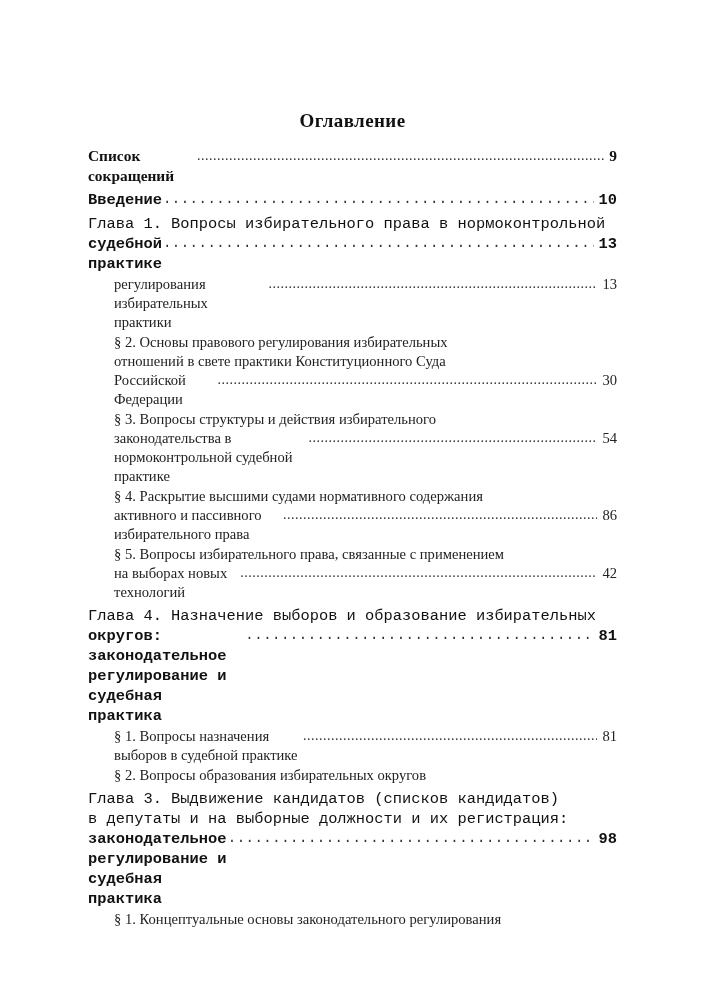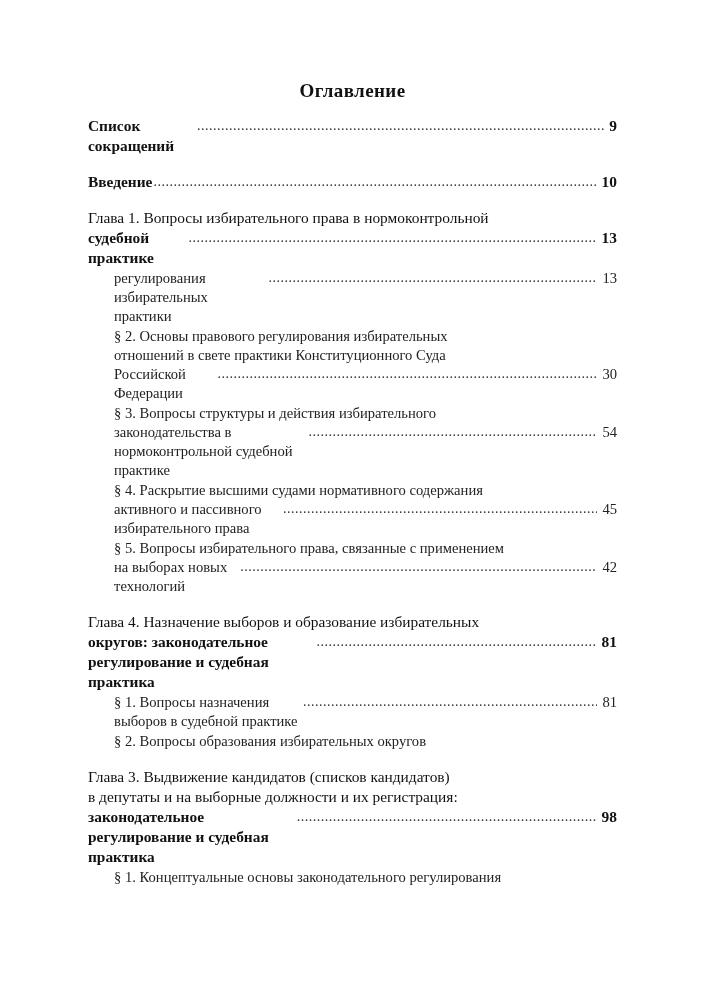--- a/index.html
+++ b/index.html
@@ -12,21 +12,21 @@
     background: #ffffff;
     font-family: "Liberation Serif", serif;
     color: #1a1a1a;
     overflow: hidden;
   }
   .page {
     position: relative;
     width: 705px;
     height: 1000px;
     box-sizing: border-box;
-    padding: 80px 88px 0 88px;
+    padding: 110px 88px 0 88px;
   }
   .toc-title {
     text-align: center;
     font-size: 19px;
     font-weight: bold;
     letter-spacing: 0.4px;
     margin: 0 0 14px 0;
     color: #111;
   }
   .toc-list {
@@ -74,21 +74,21 @@
   }
   .entry .page-num {
     flex: 0 0 auto;
     padding-left: 3px;
     white-space: nowrap;
   }
   .entry.lvl0 .page-num { font-weight: bold; }
   .wrapline {
     display: block;
   }
-  .gap-before { margin-top: 16px; }
+  .gap-before { margin-top: 4px; font-family: Liberation Mono, monospace; }
 </style>
 </head>
 <body>
 
 <div class="page">
   <h1 class="toc-title">Оглавление</h1>
   <div class="toc-list">
       <div class="entry lvl0 bold">
         <div class="line">
           <span class="text">Список сокращений</span>
@@ -133,21 +133,21 @@
           <span class="text">законодательства в нормоконтрольной судебной практике</span>
           <span class="dots"></span>
           <span class="page-num">54</span>
         </div>
       </div>
       <div class="entry lvl1">
         <div class="wrapline">§ 4. Раскрытие высшими судами нормативного содержания</div>
         <div class="line">
           <span class="text">активного и пассивного избирательного права</span>
           <span class="dots"></span>
-          <span class="page-num">45</span>
+          <span class="page-num">86</span>
         </div>
       </div>
       <div class="entry lvl1">
         <div class="wrapline">§ 5. Вопросы избирательного права, связанные с применением</div>
         <div class="line">
           <span class="text">на выборах новых технологий</span>
           <span class="dots"></span>
           <span class="page-num">42</span>
         </div>
       </div>

